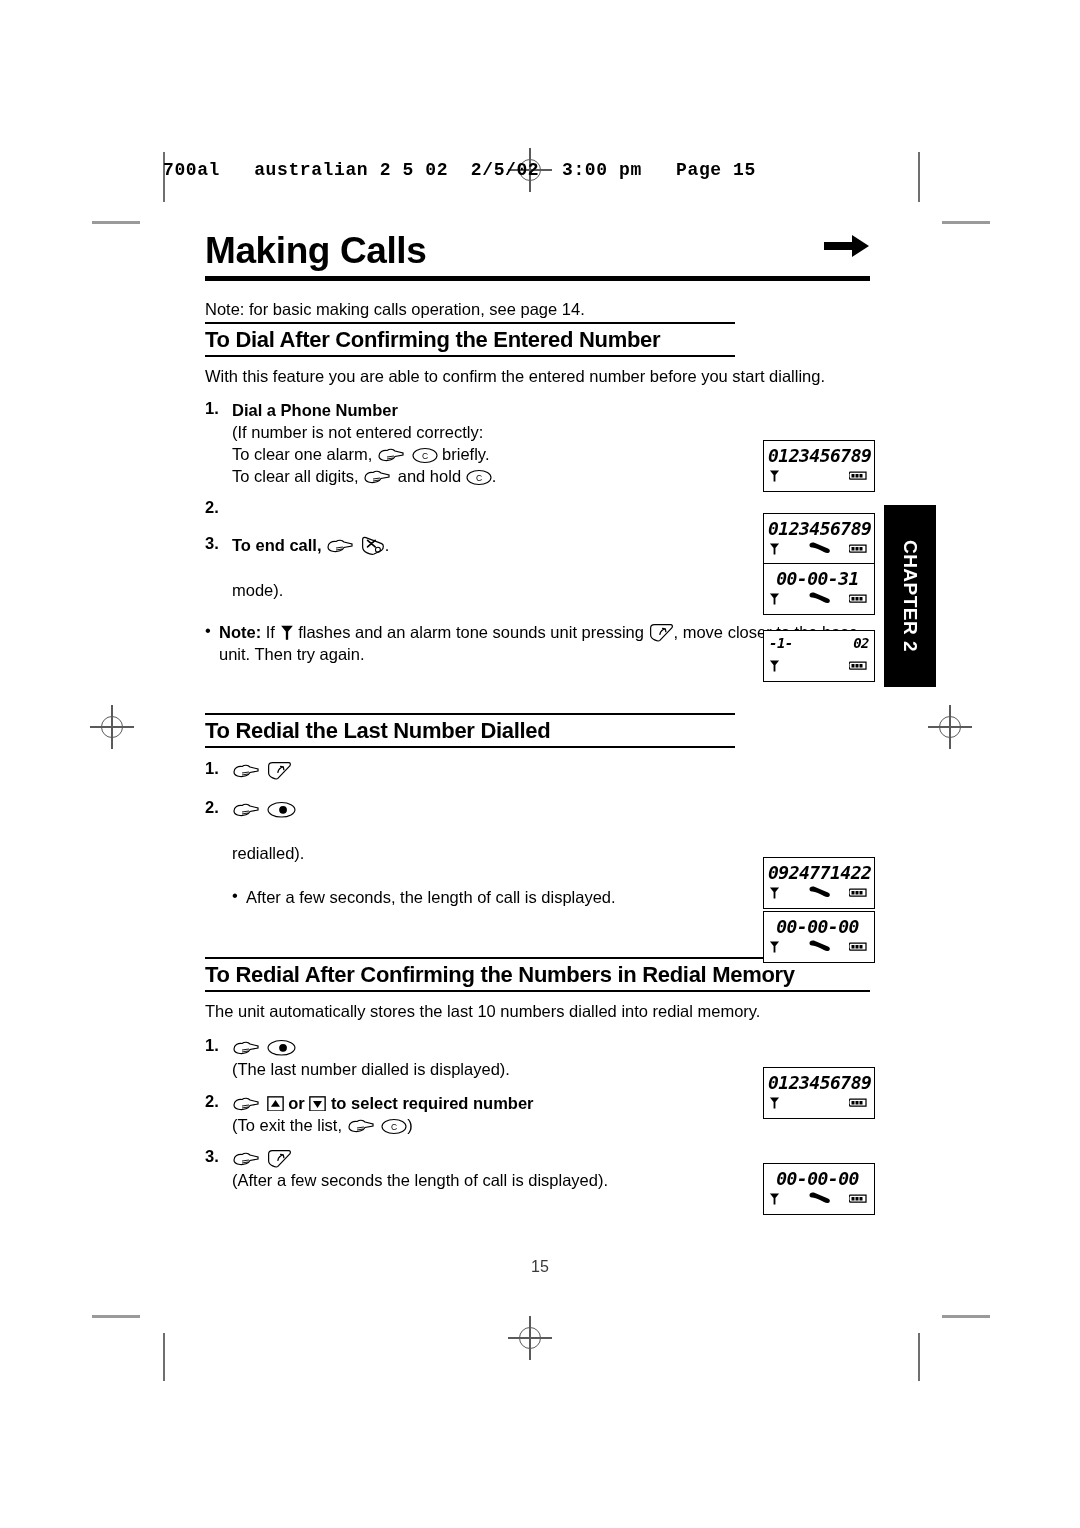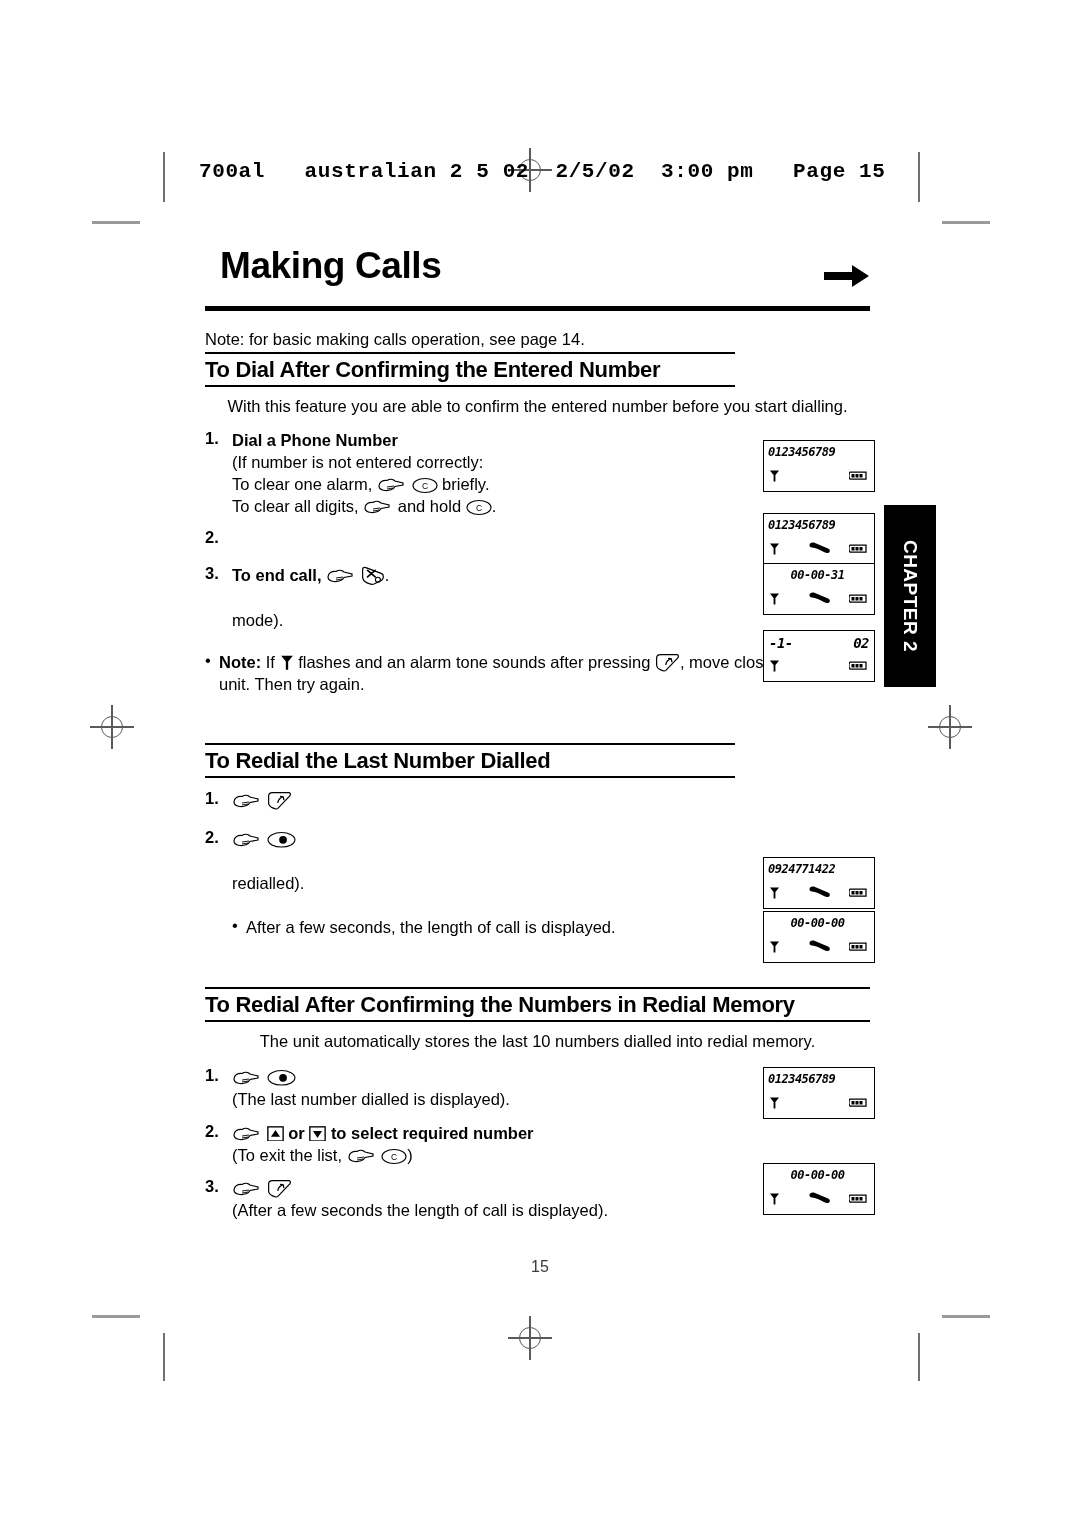--- a/index.html
+++ b/index.html
@@ -29,51 +29,50 @@
   }
   .regmark .rh {
     position: absolute; top: 21px; left: 0; height: 1.5px; width: 44px;
     background: #5a5a5a;
   }
 
   
   .slug {
     position: absolute; left: 163px; top: 160px;
     font-family: "Liberation Mono", monospace;
-    font-size: 21px; font-weight: bold; letter-spacing: .6px;
+    font-size: 18px; font-weight: bold; letter-spacing: .6px;
     white-space: pre;
-    margin-left: 36px;
   }
 
   
   .page { position: absolute; left: 205px; top: 232px; width: 665px; }
 
   .title-row {
     display: flex; align-items: flex-end; justify-content: space-between;
   }
   h1.title {
-    margin: 15px; font-size: 37px; font-weight: bold; letter-spacing: -.4px;
+    margin: 0; font-size: 37px; font-weight: bold; letter-spacing: -.4px;
     line-height: 1;
   }
   .arrow-icon { margin-bottom: 6px; }
   .rule-thick { height: 5px; background: #000; margin-top: 7px; }
 
   .note-line { font-size: 16.5px; margin: 17px 0 0 0; line-height: 1.35; }
 
   h2.sect {
     margin: 2px 0 0 0; font-size: 22px; font-weight: bold;
     letter-spacing: -.3px; padding-bottom: 2px;
     border-top: 2.5px solid #000; border-bottom: 2.5px solid #000;
     padding-top: 3px;
     display: inline-block;
   }
   h2.sect.narrow { width: 530px; }
   h2.sect.full   { width: 665px; }
 
-  p.body { font-size: 16.5px; line-height: 1.32; margin: 9px 0 0 0; text-align: center; }
+  p.body { font-size: 16.5px; line-height: 1.32; margin: 9px 0 0 0; }
 
   
   .step { display: flex; margin-top: 11px; font-size: 16.5px; }
   .step .num { width: 27px; font-weight: bold; flex: none; }
   .step .txt { line-height: 1.34; }
   .step .txt b { font-weight: bold; }
 
   .bullet-line { display: flex; font-size: 16.5px; margin-top: 13px; }
   .bullet-line .bdot { width: 14px; flex: none; }
   .bullet-line .btxt { line-height: 1.34; }
@@ -89,21 +88,21 @@
   .ico-arrow  { width: 17px; height: 16px; vertical-align: -3px; }
   .ico-ant    { width: 14px; height: 17px; vertical-align: -3px; }
 
   
   .lcd {
     position: absolute; width: 112px; height: 52px;
     border: 1.6px solid #000; background: #fff; box-sizing: border-box;
   }
   .lcd .digits {
     font-family: "DejaVu Sans Mono", monospace;
-    font-size: 12px; font-style: italic; font-weight: bold;
+    font-size: 18px; font-style: italic; font-weight: bold;
     letter-spacing: -.5px;
     position: absolute; top: 4px; left: 0; right: 3px;
     white-space: nowrap;
   }
   .lcd .digits.left   { text-align: left; padding-left: 4px; }
   .lcd .digits.center { text-align: center; font-style: italic; }
   .lcd .split { position: absolute; top: 4px; left: 0; right: 0; padding: 0 5px;
     display: flex; justify-content: space-between;
     font-family: "DejaVu Sans Mono", monospace;
     font-size: 14px; font-style: italic; font-weight: bold; letter-spacing: -.5px;
@@ -259,21 +258,21 @@
   <div class="bullet-line" style="margin-top:20px;">
     <div class="bdot">•</div>
     <div class="btxt">
       <b>Note:</b>
       <span>If</span>
       <span class="ico ico-ant">
         <svg viewBox="0 0 24 30">
             <path d="M2 3 L22 3 L14 13 L14 27 L10 27 L10 13 Z" fill="#000"></path>
           </svg>
       </span>
-      <span>flashes and an alarm tone sounds after pressing</span>
+      <span>flashes and an alarm tone sounds unit pressing</span>
       <span class="ico ico-talk">
         <svg viewBox="0 0 46 36">
             <path d="M3 9 C3 5 6 3 10 3 L40 3 C43 3 44 6 42 9 L20 32 C17 35 3 30 3 22 Z" fill="#fff" stroke="#000" stroke-width="2.2"></path>
             <path d="M30 11 C25 12 21 16 20 21 M30 11 L25 10 M30 11 L31 16" stroke="#000" stroke-width="2.4" fill="none" stroke-linecap="round"></path>
           </svg>
       </span><span>, move closer to the base unit. Then try again.</span>
     </div>
   </div>
 
   

